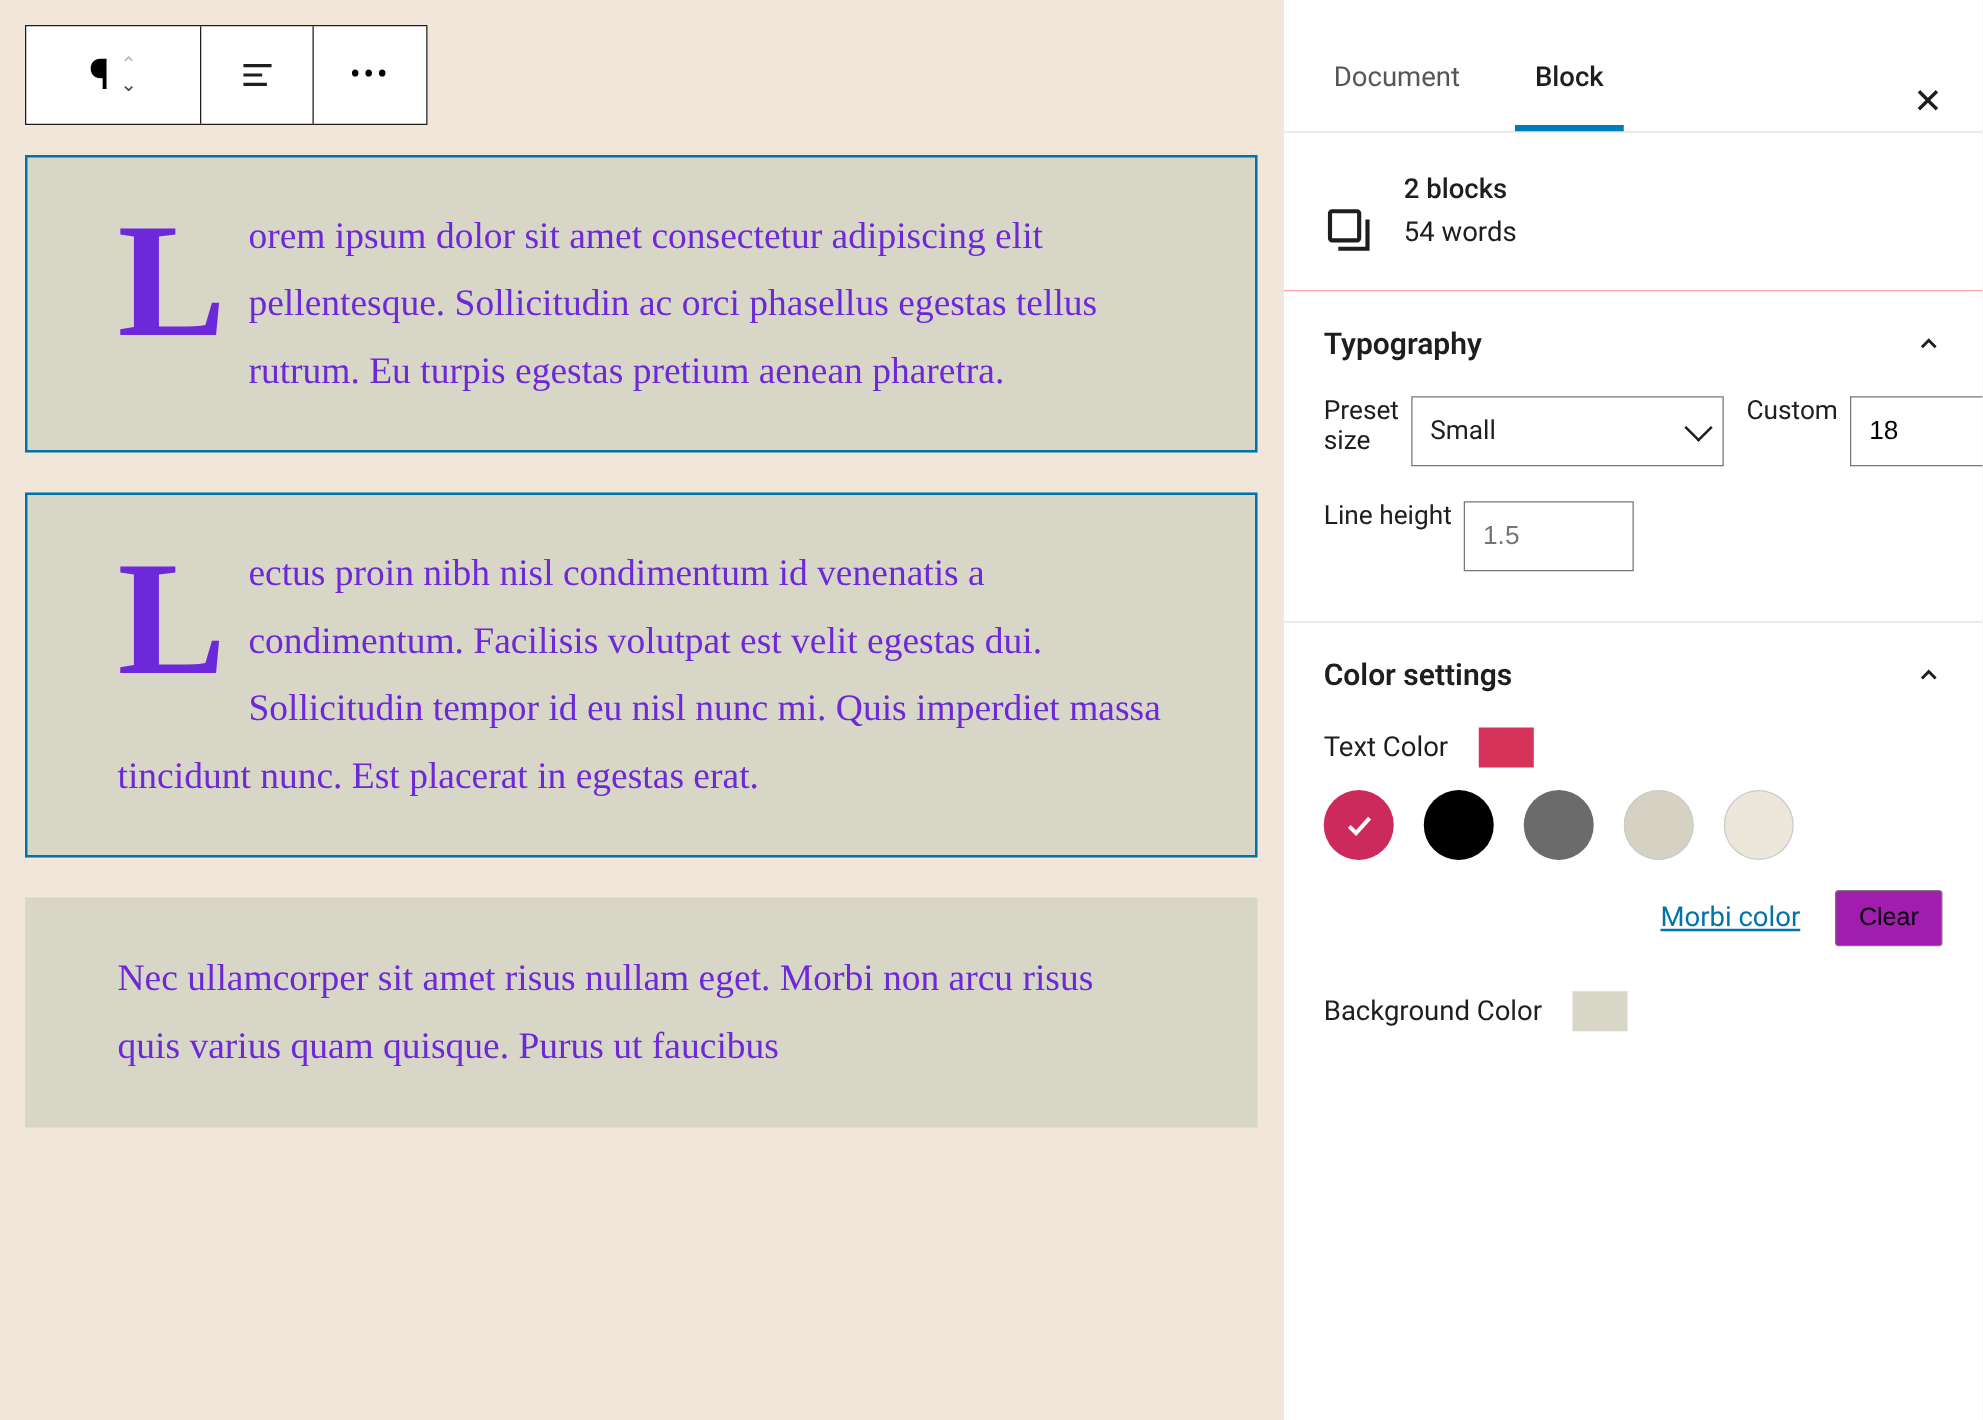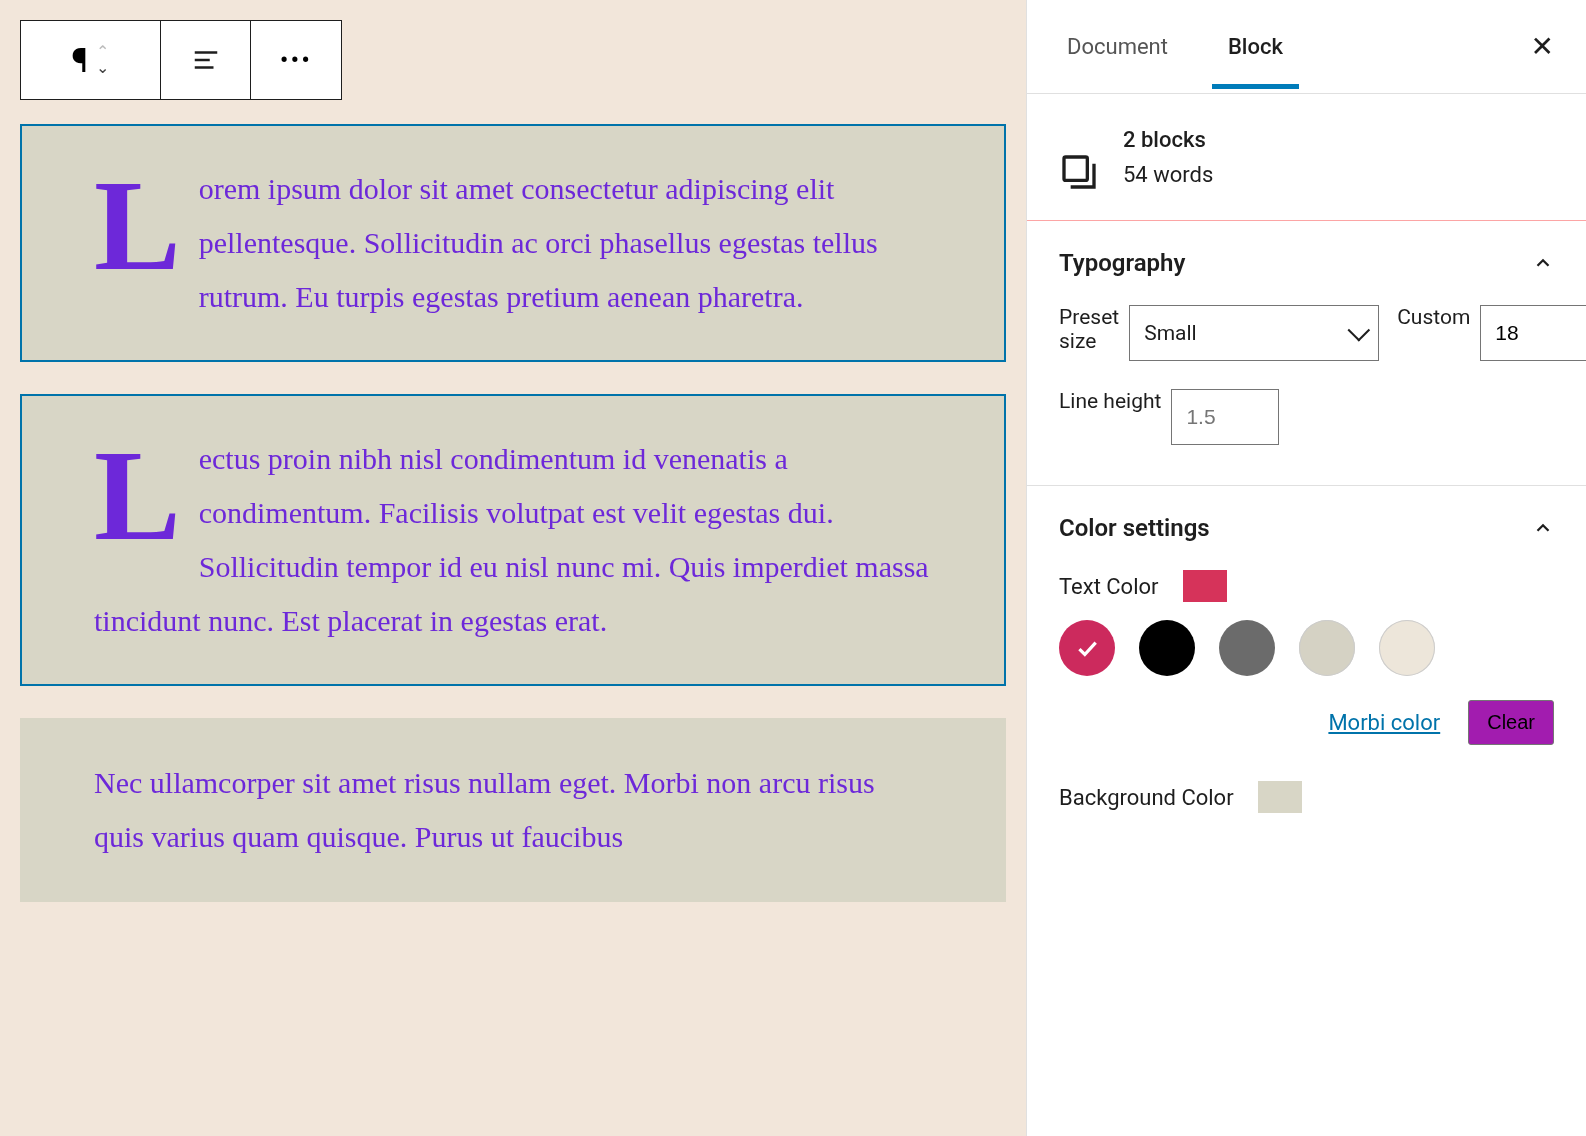--- a/index.html
+++ b/index.html
@@ -67,24 +67,24 @@
   width: 560px;
   border-left: 1px solid #e0e0e0;
   background: #fff;
   display: flex;
   flex-direction: column;
   font-size: 22px;
   color: #1e1e1e;
 }
 .tabs {
   display: flex;
-  align-items: center;
+  align-items: flex-end;
   border-bottom: 1px solid #e0e0e0;
   padding: 0 24px;
-  height: 94px;
+  height: 106px;
 }
 .tab {
   padding: 30px 16px;
   margin-right: 28px;
   cursor: pointer;
   color: #555;
 }
 .tab.active {
   color: #1e1e1e;
   border-bottom: 5px solid #007cba;
@@ -154,21 +154,21 @@
   background: #000000;
   height: 56px;
   padding: 0 18px;
   font-size: 21px;
   cursor: pointer;
   border-radius: 3px;
 }
 .lh-input {
   border: 1px solid #757575;
   height: 56px;
-  width: 108px;
+  width: 136px;
   padding: 0 14px;
   font-size: 21px;
   color: #888;
 }
 .color-label-row {
   display: flex;
   align-items: center;
   gap: 24px;
   margin-bottom: 18px;
 }

